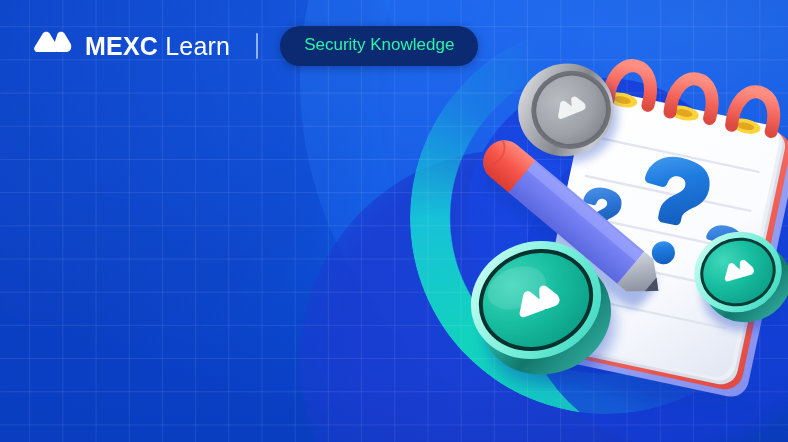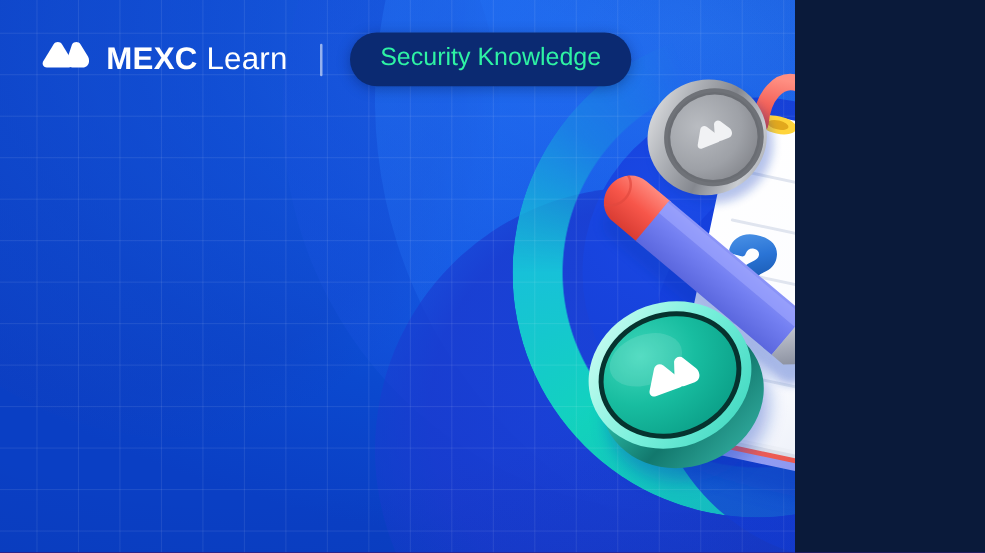--- a/index.html
+++ b/index.html
@@ -3,24 +3,24 @@
 <meta charset="utf-8">
 <title>MEXC Learn — What is KYC?</title>
 <style>
   * { box-sizing: border-box; margin: 0; padding: 0; }
   html, body {
     background: #0a1a3a;
     font-family: "Liberation Sans", sans-serif;
   }
   .banner {
     position: relative;
-    width: 636px;
+    width: 788px;
     height: 442px;
     overflow: hidden;
-    background: #6d28d9;
+    background: #0369a1;
   }
 
   
   .bg-base {
     position: absolute; inset: 0;
     background:
       radial-gradient(120% 95% at 88% 6%, #2a7ef7 0%, #1d6bf0 26%, #0f57e0 52%, #0b49cf 75%, #0a3fc4 100%);
   }
   .bg-deep-left {
     position: absolute; left: -120px; top: -170px;
@@ -100,21 +100,21 @@
   .brand-text .l { font-weight: 500; }
   .divider {
     width: 2px; height: 26px;
     background: rgba(255,255,255,.55);
     margin: 0 22px 0 26px;
     border-radius: 2px;
   }
   .badge {
     background: #0b2a72;
     color: #2ef2a4;
-    font-size: 20px;
+    font-size: 17px;
     font-weight: 400;
     padding: 9px 24px 11px;
     border-radius: 22px;
     white-space: nowrap;
     box-shadow: 0 2px 10px rgba(4,18,60,.35);
   }
 
   
   .headline {
     position: absolute; left: 36px; top: 126px;

